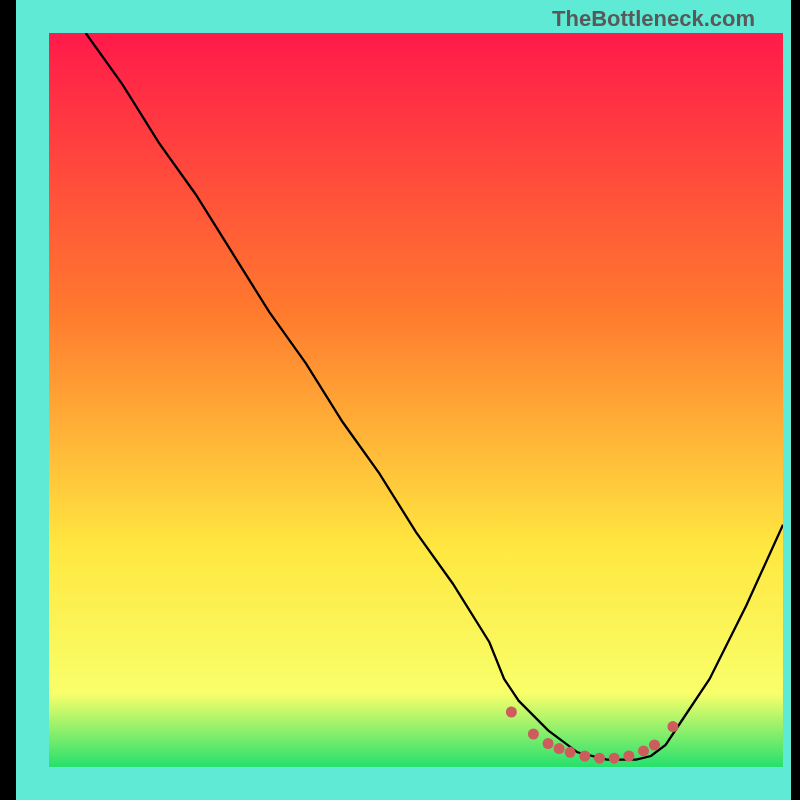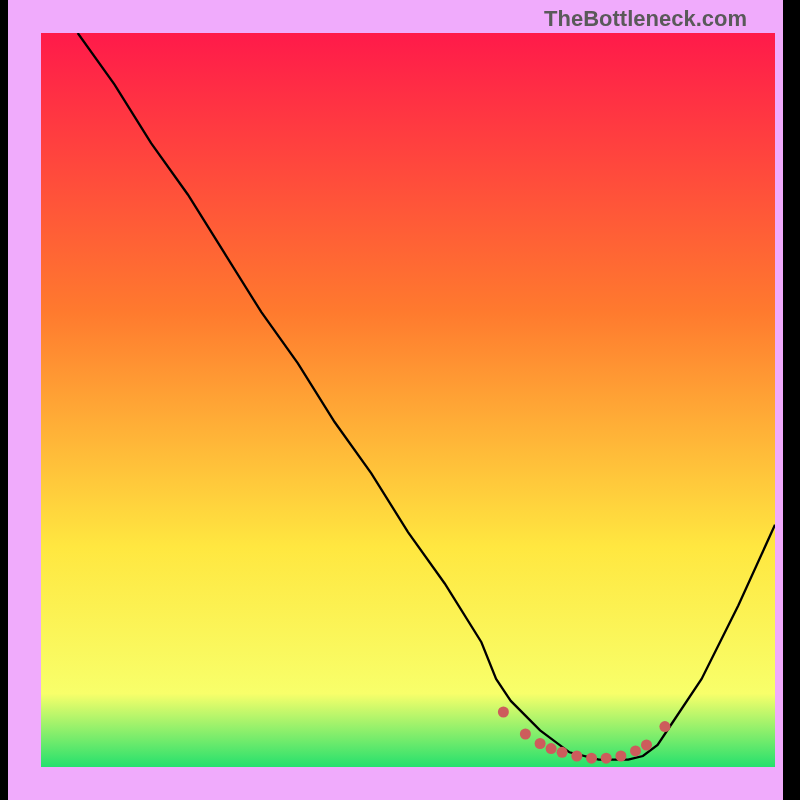--- a/index.html
+++ b/index.html
@@ -1,17 +1,17 @@
 <!DOCTYPE html>
 <html><head>
 <meta charset="utf-8">
 <style>
 *{margin:0;padding:0;box-sizing:border-box}
 html,body{width:800px;height:800px;background:#000;overflow:hidden}
-.frame{position:absolute;left:8px;top:0;width:775px;height:800px;background:#f0abfc}
+.frame{position:absolute;left:16px;top:0;width:775px;height:800px;background:#5eead4}
 .plot{position:absolute;left:33px;top:33px;width:734px;height:734px;overflow:hidden}
 .watermark{position:absolute;right:36px;top:6px;font-family:Arial,Helvetica,sans-serif;font-size:22px;font-weight:600;color:#595959}
 svg{display:block}
 </style>
 </head>
 <body>
 
 <div class="frame">
   <div class="watermark">TheBottleneck.com</div>
   <div class="plot">

